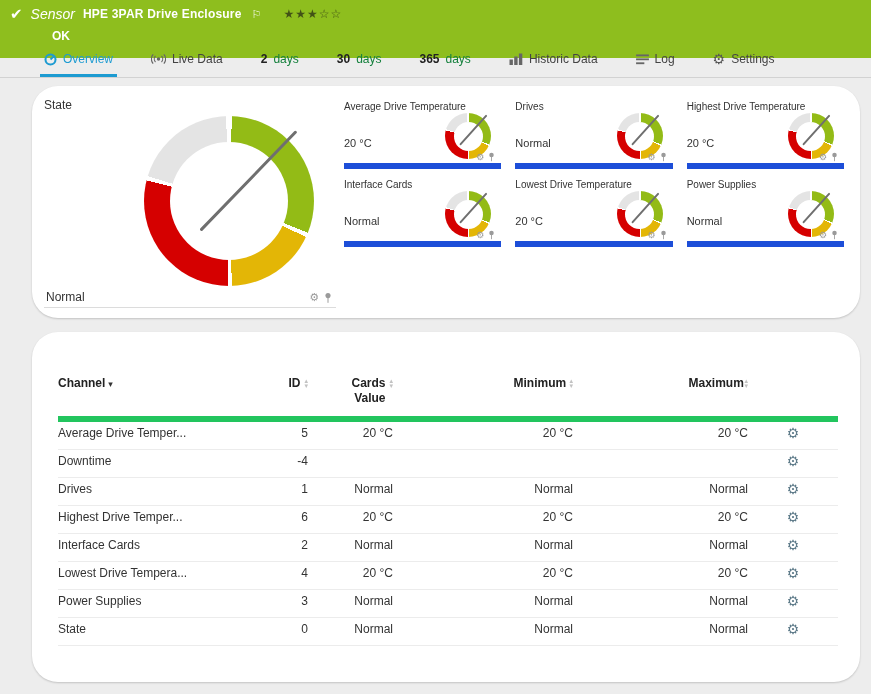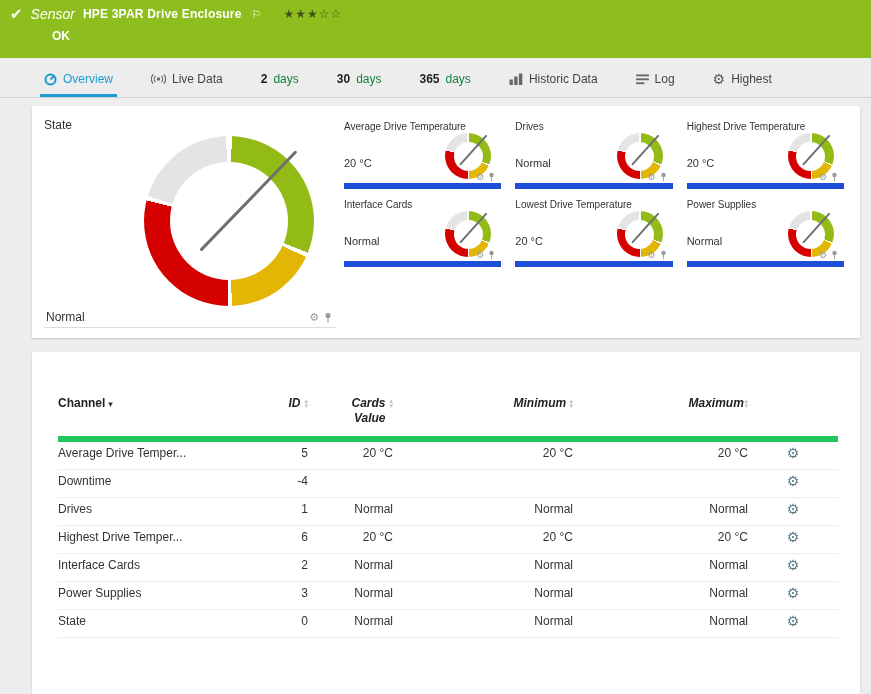--- a/index.html
+++ b/index.html
@@ -26,41 +26,42 @@
   .rating { font-size: 12px; color: rgba(40,45,20,.75); letter-spacing: 1px; margin-left: 14px; }
   .topbar-line2 { margin: 6px 0 0 42px; font-weight: bold; font-size: 12px; }
 
   
   .tabs {
     display: flex;
     align-items: flex-end;
     gap: 30px;
     padding: 12px 6px 0 40px;
     border-bottom: 1px solid #d2d2d2;
-    height: 40px;
+    height: 20px;
   }
   .tab {
     display: flex; align-items: center; gap: 6px;
     padding: 0 4px 8px 4px;
     color: #444; cursor: pointer; white-space: nowrap;
     border-bottom: 3px solid transparent;
   }
   .tab svg { fill: #666; stroke: #666; }
   .tab .gearchar { font-size: 14px; color: #555; line-height: 10px; }
   .tab.active { color: var(--accent-blue); border-bottom-color: var(--accent-blue); }
   .tab.active svg { fill: var(--accent-blue); stroke: var(--accent-blue); }
   .tab .num { font-weight: bold; color: #222; }
   .tab .dayword { color: #15803d; }
 
   
   main { padding: 8px 11px 0 32px; }
   .panel {
     background: #fff;
     box-shadow: 0 1px 2px rgba(0,0,0,.18);
     width: 828px;
+    border-radius: 26px;
   }
   .state-panel {
     display: flex;
     padding: 12px 16px 10px 12px;
     height: 232px;
     margin-bottom: 14px;
   }
   .state-left { width: 300px; display: flex; flex-direction: column; }
   .state-title { font-size: 12px; color: #333; }
   .gauge-big { position: relative; width: 170px; height: 170px; margin: 4px 0 0 100px; }
@@ -136,21 +137,21 @@
   col.c-max { width: 175px; }
   col.c-gear { width: 90px; }
   th {
     font-size: 12px; font-weight: bold; color: #222;
     text-align: right; vertical-align: top;
     padding: 0 0 10px 0;
     border-bottom: 6px solid #22c55e;
   }
   th.left { text-align: left; }
   th .hwrap { display: inline-flex; gap: 4px; align-items: flex-start; }
-  th .htext { display: inline-block; max-width: 52px; line-height: 15px; font-style: italic; }
+  th .htext { display: inline-block; max-width: 52px; line-height: 15px; }
   .sort { display: inline-flex; flex-direction: column; color: #c2c2c2; font-size: 7px; line-height: 5px; margin-top: 2px; cursor: pointer; }
   .caret-down { color: #333; font-size: 9px; margin-left: 3px; }
   td {
     font-size: 12px; color: #333;
     padding: 3px 0 8px 0;
     border-bottom: 1px solid #ececec;
     text-align: right;
     overflow: hidden; white-space: nowrap; text-overflow: ellipsis;
   }
   td.left { text-align: left; }
@@ -209,21 +210,21 @@
   <div class="tab">
     <svg width="13" height="11" viewBox="0 0 14 12">
         <rect x="0" y="0.5" width="14" height="2" stroke="none"></rect>
         <rect x="0" y="4.8" width="14" height="2" stroke="none"></rect>
         <rect x="0" y="9.1" width="9" height="2" stroke="none"></rect>
       </svg>
     <span>Log</span>
   </div>
   <div class="tab">
     <span class="gearchar">⚙</span>
-    <span>Highest</span>
+    <span>Settings</span>
   </div>
 </nav>
 
 <main>
 
   <section class="panel state-panel">
     <div class="state-left">
       <div class="state-title">State</div>
       <div class="gauge-big">
         <div class="gauge-ring"></div>
@@ -443,20 +444,28 @@
 
           <tr>
             <td class="left">Interface Cards</td>
             <td>2</td>
             <td>Normal</td>
             <td>Normal</td>
             <td>Normal</td>
             <td class="gear-cell"><span class="row-gear">⚙</span></td>
           </tr>
 
+          <tr>
+            <td class="left">Lowest Drive Tempera...</td>
+            <td>4</td>
+            <td>20 °C</td>
+            <td>20 °C</td>
+            <td>20 °C</td>
+            <td class="gear-cell"><span class="row-gear">⚙</span></td>
+          </tr>
 
           <tr>
             <td class="left">Power Supplies</td>
             <td>3</td>
             <td>Normal</td>
             <td>Normal</td>
             <td>Normal</td>
             <td class="gear-cell"><span class="row-gear">⚙</span></td>
           </tr>
 

